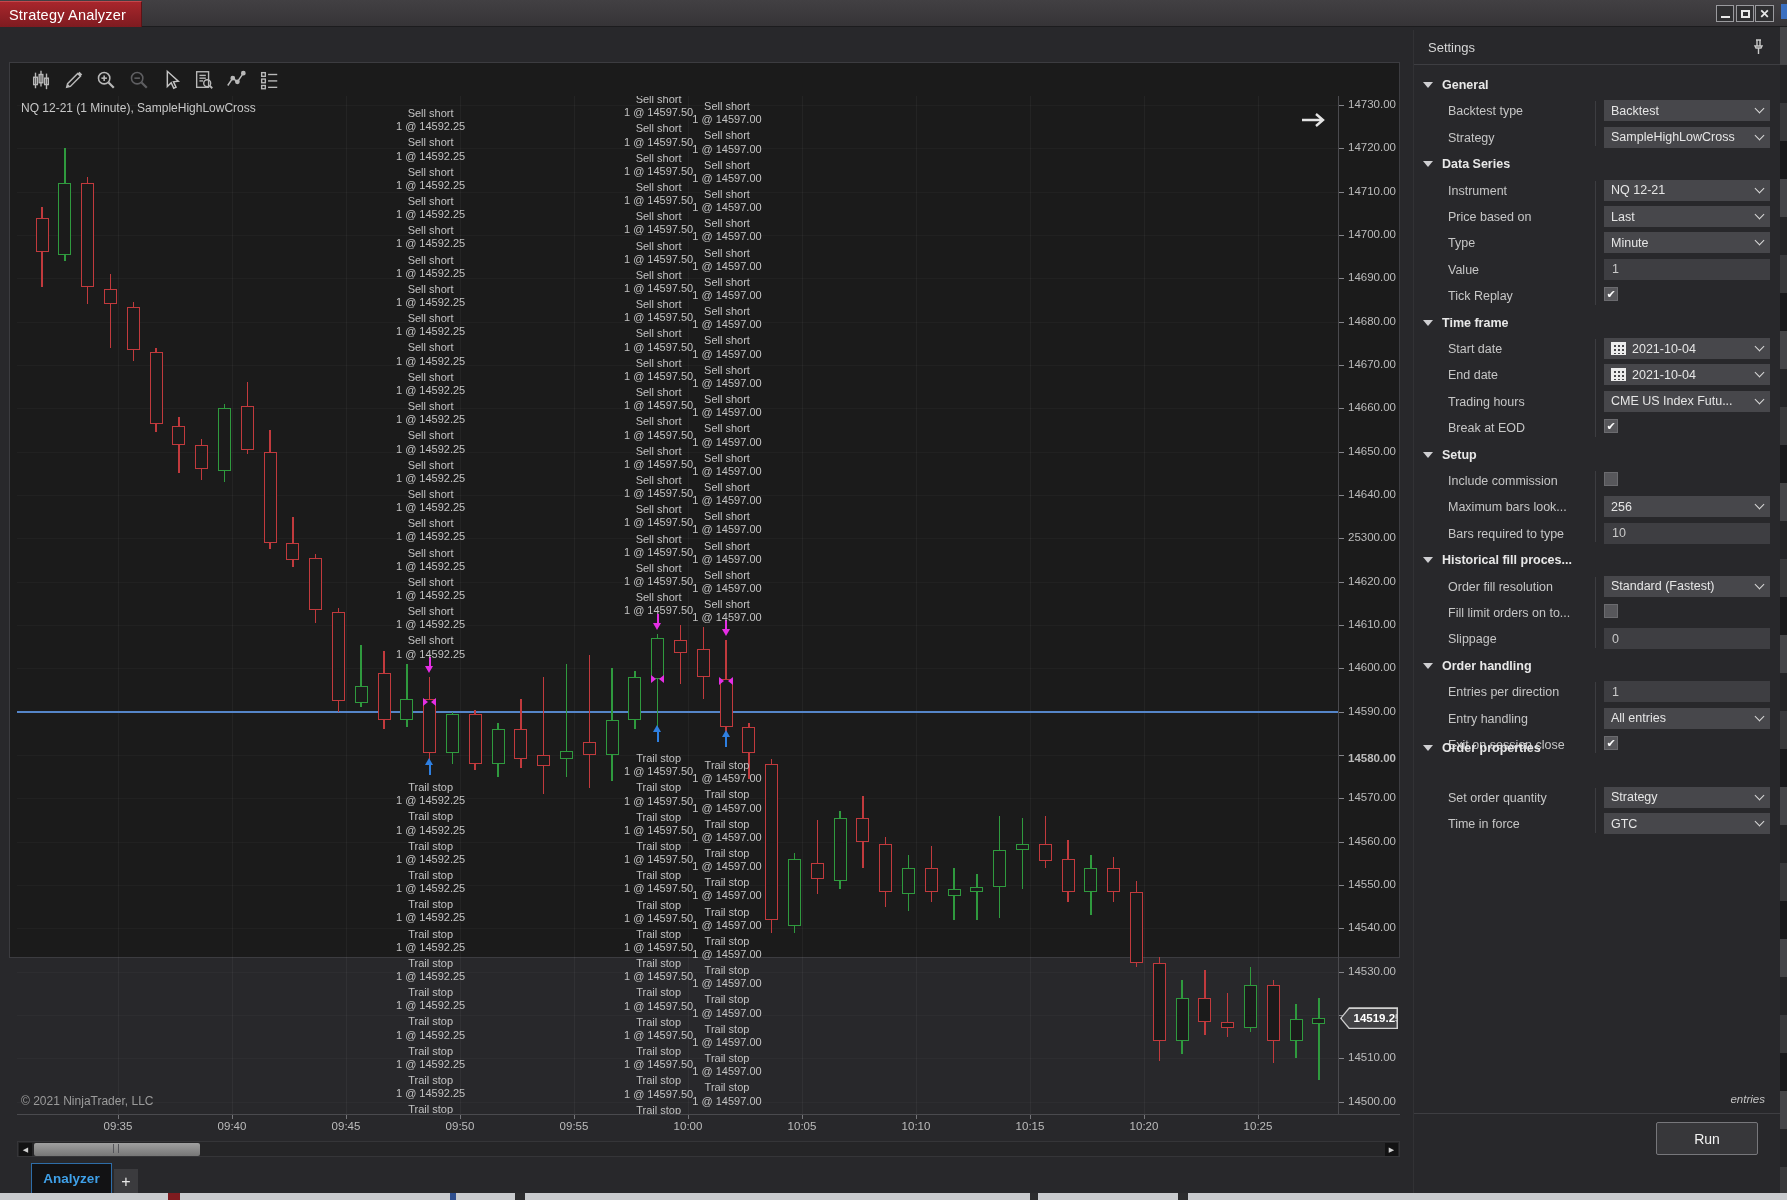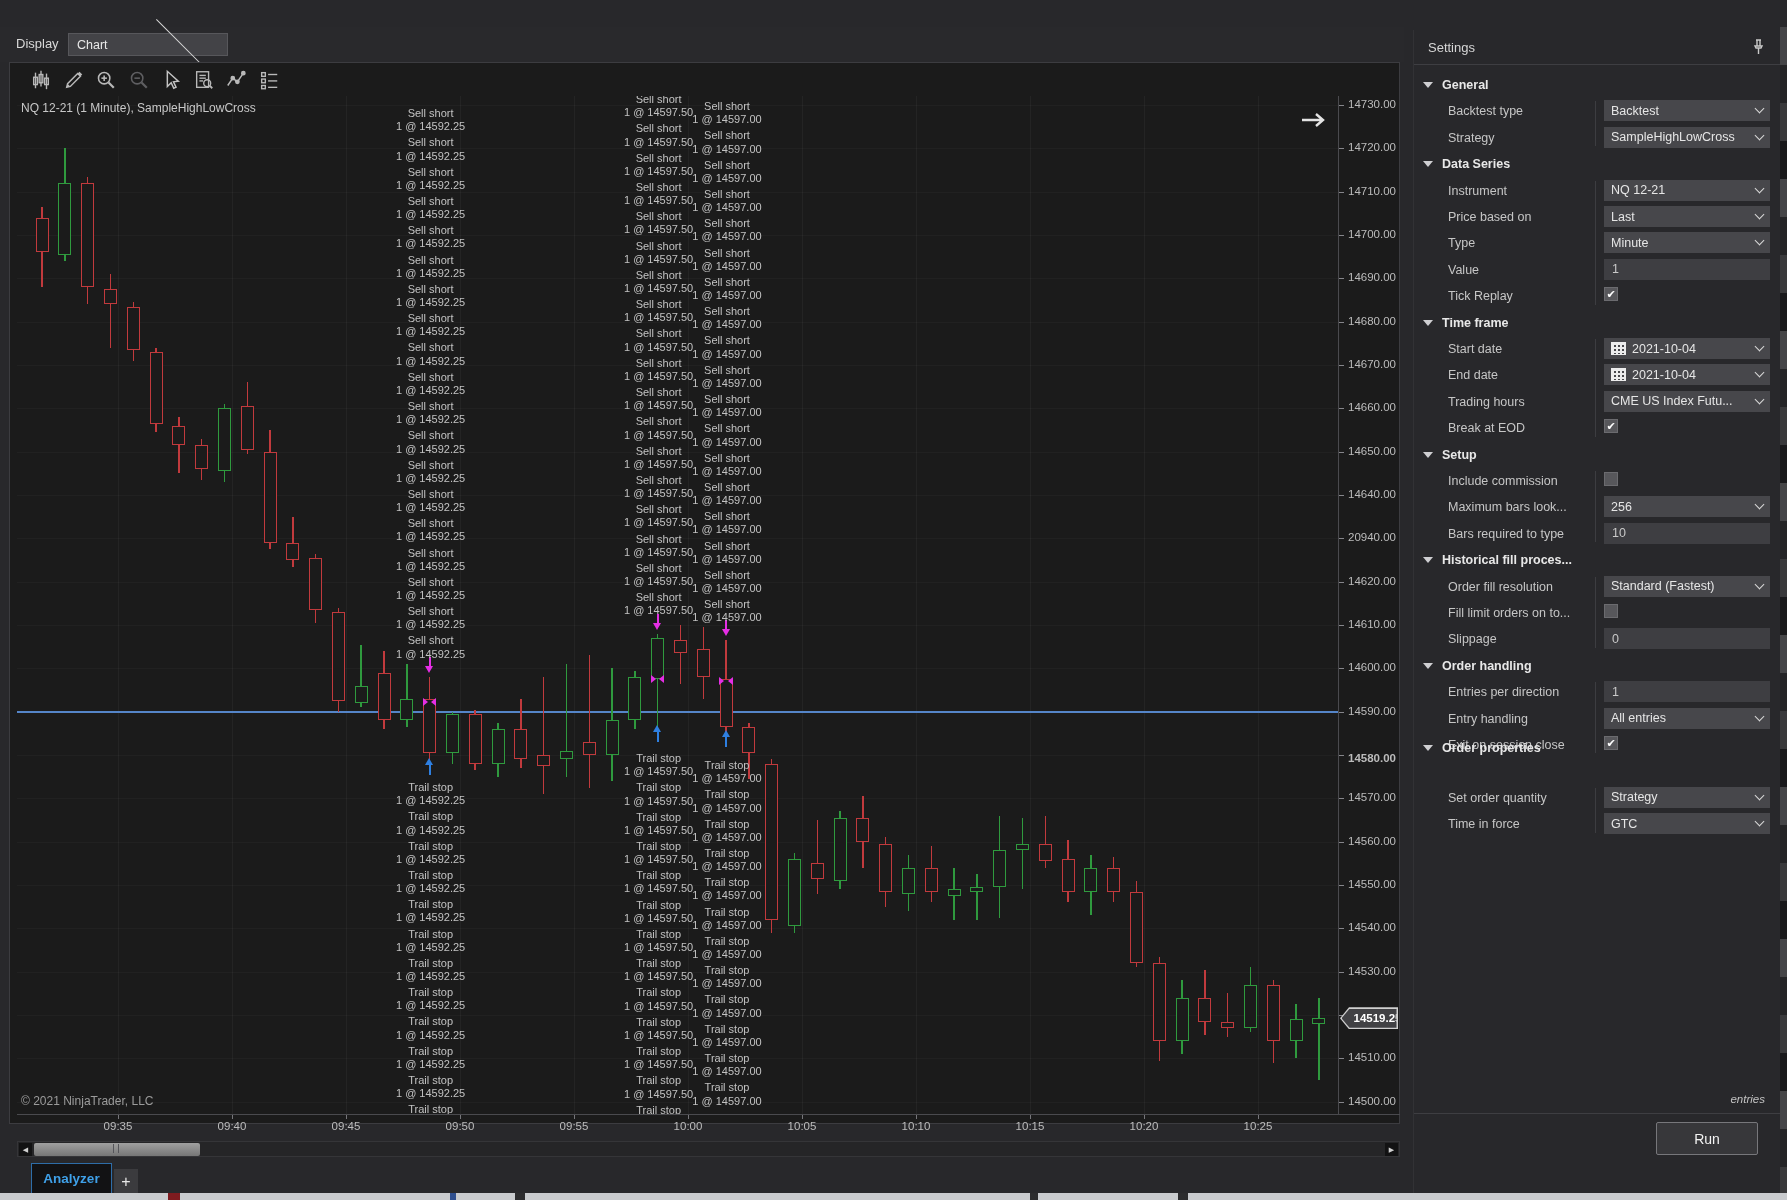--- a/index.html
+++ b/index.html
@@ -24,21 +24,21 @@
   .blue-sliver { position:absolute; right:0; top:4px; width:6px; height:15px; background:#3a6fc0; }
   
   .display-row { position:absolute; left:0; top:27px; width:1404px; height:35px; background:#29292c; }
   .display-label { position:absolute; left:16px; top:9px; font-size:13px; color:#d8d8d8; }
   .display-dd { position:absolute; left:68px; top:6px; width:160px; height:23px; background:#434347;
     border:1px solid #57575b; display:flex; align-items:center; padding:0 8px; }
   .display-dd span { color:#e8e8e8; font-size:12.5px; flex:1; }
   .chev { width:7px; height:7px; border-right:1.8px solid #d8d8d8; border-bottom:1.8px solid #d8d8d8;
     transform:rotate(45deg); margin-top:-4px; }
   
-  .chart-panel { position:absolute; left:9px; top:62px; width:1391px; height:1062px;
+  .chart-panel { position:absolute; left:9px; top:62px; width:1391px; height:896px;
     background:#1b1b1b; border:1px solid #3c3c40; }
   .toolbar { position:absolute; left:0; top:0; width:1320px; height:33px; }
   .tool { position:absolute; top:5px; width:26px; height:24px; display:flex; align-items:center; justify-content:center; }
   .plot { position:absolute; left:7px; top:33px; width:1321px; height:1018px; overflow:hidden; }
   .gridv { position:absolute; top:0; width:1px; height:1018px; background:rgba(255,255,255,.045); }
   .gridh { position:absolute; left:0; width:1321px; height:1px; background:rgba(255,255,255,.028); }
   .hline { position:absolute; left:0; width:1321px; height:2px; background:#5585c8; }
   .wick { position:absolute; width:1.5px; }
   .body { position:absolute; width:13px; background:#1b1b1b; }
   .ann { position:absolute; transform:translateX(-50%); white-space:nowrap;
@@ -112,28 +112,36 @@
   .right-strip { position:absolute; left:1780px; top:27px; width:7px; height:1166px;
     background:repeating-linear-gradient(#454547 0 38px, #242426 38px 76px, #39393b 76px 114px, #19191b 114px 152px); }
   .taskbar { position:absolute; left:0; top:1193px; width:1787px; height:7px; background:#c9cbce; }
   .tb-blk { position:absolute; top:0; height:7px; }
 </style>
 </head>
 <body>
 
 <div id="window">
 
+  <div class="titlebar">
+    <div class="title-tab">
+      <span>Strategy Analyzer</span>
+    </div>
+    <div class="winbtn" style="left:1716px;">
+        <span class="bar"></span>
+      </div>
+    <div class="winbtn" style="left:1736px;">
+        <span class="box"></span>
+      </div>
+    <div class="winbtn" style="left:1755px;width:19px;">
+        <span class="x">✕</span>
+      </div>
+    <div class="blue-sliver"></div>
+  </div>
 
-  <div class="display-row">
-    <span class="display-label">Display</span>
-    <div class="display-dd">
-      <span>Chart</span>
-      <span class="chev"></span>
-    </div>
-  </div>
 
   <div class="chart-panel">
     <div class="toolbar" id="toolbar">
         <div class="tool" style="left: 18px;">
           <svg width="22" height="22" viewBox="0 0 24 24">
             <g stroke="#b9b9b9" stroke-width="1.5" fill="none">
               <line x1="6" y1="4" x2="6" y2="21"></line>
               <rect x="4" y="9" width="4" height="8"></rect>
               <line x1="12" y1="2" x2="12" y2="19"></line>
               <rect x="10" y="6" width="4" height="9"></rect>
@@ -582,21 +590,21 @@
         <div class="ylab" style="top: 218.8px;">14680.00</div>
         <div class="ytick" style="top: 269.1px;"></div>
         <div class="ylab" style="top: 262.1px;">14670.00</div>
         <div class="ytick" style="top: 312.4px;"></div>
         <div class="ylab" style="top: 305.4px;">14660.00</div>
         <div class="ytick" style="top: 355.8px;"></div>
         <div class="ylab" style="top: 348.8px;">14650.00</div>
         <div class="ytick" style="top: 399.1px;"></div>
         <div class="ylab" style="top: 392.1px;">14640.00</div>
         <div class="ytick" style="top: 442.4px;"></div>
-        <div class="ylab" style="top: 435.4px;">20940.00</div>
+        <div class="ylab" style="top: 435.4px;">25300.00</div>
         <div class="ytick" style="top: 485.8px;"></div>
         <div class="ylab" style="top: 478.8px;">14620.00</div>
         <div class="ytick" style="top: 529.1px;"></div>
         <div class="ylab" style="top: 522.1px;">14610.00</div>
         <div class="ytick" style="top: 572.4px;"></div>
         <div class="ylab" style="top: 565.4px;">14600.00</div>
         <div class="ytick" style="top: 615.8px;"></div>
         <div class="ylab" style="top: 608.8px;">14590.00</div>
         <div class="ytick" style="top: 659.1px;"></div>
         <div class="ylab" style="top: 656px; font-weight: bold;">14580.00</div>

